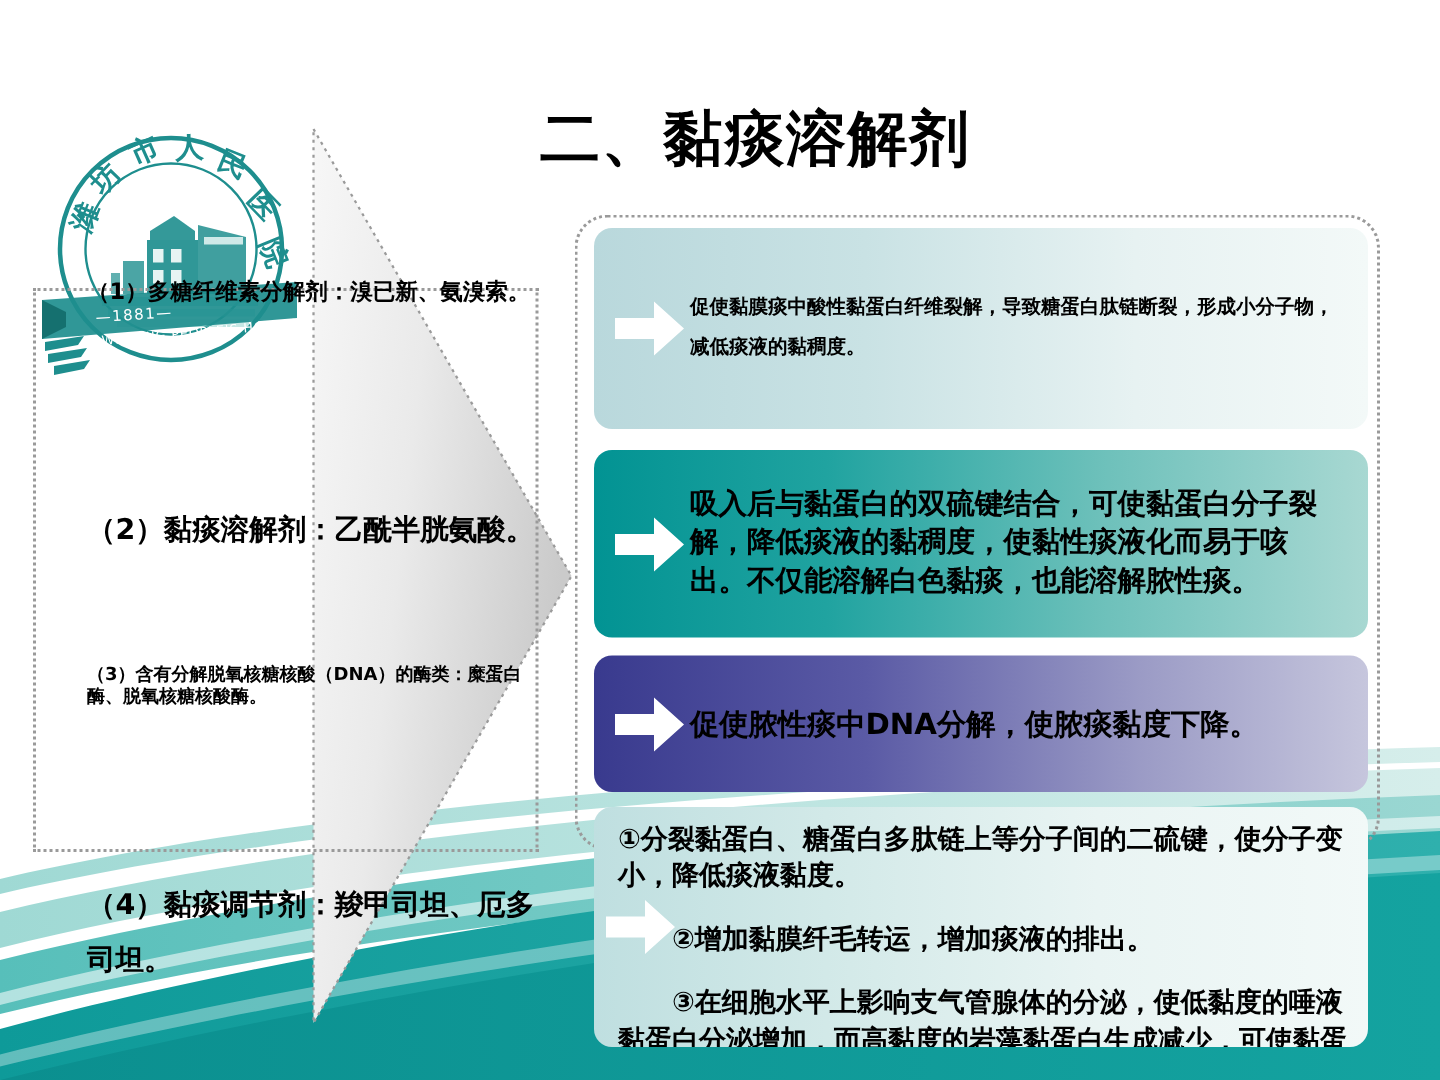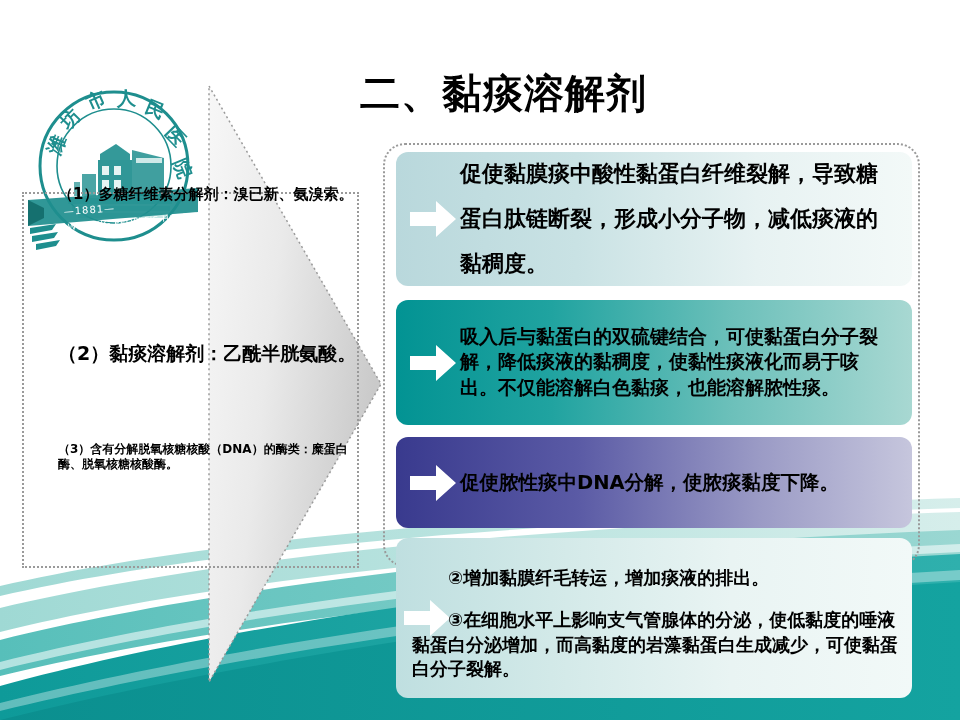--- a/index.html
+++ b/index.html
@@ -47,21 +47,21 @@
   }
 
   
   .card{position:absolute;border-radius:12px;box-sizing:border-box;overflow:hidden;}
   .card .arrow{position:absolute;left:14px;top:50%;transform:translateY(-50%);}
   .card .arrow svg{display:block;}
   .card .txt{position:absolute;left:64px;right:16px;color:#000;font-weight:700;}
 
   #card1{left:396px;top:152px;width:516px;height:134px;
     background:linear-gradient(90deg,#b9d8dc 0%,#c9e2e4 35%,#e7f2f2 70%,#f3f9f8 100%);}
-  #card1 .txt{top:50%;transform:translateY(-50%);font-size:22px;line-height:2.05;}
+  #card1 .txt{top:50%;transform:translateY(-50%);font-size:13px;line-height:2.05;}
 
   #card2{left:396px;top:300px;width:516px;height:125px;
     background:linear-gradient(90deg,#029393 0%,#20a3a0 30%,#6cc0ba 65%,#a8d8d2 100%);}
   #card2 .txt{top:50%;transform:translateY(-50%);font-size:19px;line-height:1.36;}
 
   #card3{left:396px;top:437px;width:516px;height:91px;
     background:linear-gradient(90deg,#393a8e 0%,#5a5aa5 35%,#9a9ac5 70%,#c6c6dd 100%);}
   #card3 .txt{top:50%;transform:translateY(-50%);font-size:19.5px;line-height:1.4;}
 
   #card4{left:396px;top:538px;width:516px;height:160px;
@@ -169,20 +169,21 @@
       </defs>
       <path d="M4 2 L176 300 L4 598 Z" fill="url(#cg)" stroke="#9a9a9a" stroke-width="1.5" stroke-dasharray="2 3"></path>
     </svg>
   </div>
 
   <div class="left-box"></div>
 
   <div class="li li-1">（1）多糖纤维素分解剂：溴已新、氨溴索。</div>
   <div class="li li-2">（2）黏痰溶解剂：乙酰半胱氨酸。</div>
   <div class="li li-3">（3）含有分解脱氧核糖核酸（DNA）的酶类：糜蛋白酶、脱氧核糖核酸酶。</div>
+  <div class="li li-4">（4）黏痰调节剂：羧甲司坦、厄多司坦。</div>
 
   <div class="right-box"></div>
 
   <div class="card" id="card1">
     <span class="arrow">
       <svg width="46" height="40" viewBox="0 0 46 40" xmlns="http://www.w3.org/2000/svg">
         <path d="M0 13 L26 13 L26 2 L46 20 L26 38 L26 27 L0 27 Z" fill="#ffffff"></path>
       </svg>
     </span>
     <div class="txt">促使黏膜痰中酸性黏蛋白纤维裂解，导致糖蛋白肽链断裂，形成小分子物，减低痰液的黏稠度。</div>
@@ -206,18 +207,19 @@
     <div class="txt">吸入后与黏蛋白的双硫键结合，可使黏蛋白分子裂解，降低痰液的黏稠度，使黏性痰液化而易于咳出。不仅能溶解白色黏痰，也能溶解脓性痰。</div>
   </div>
 
   <div class="card" id="card4">
     <span class="arrow">
       <svg width="46" height="40" viewBox="0 0 46 40" xmlns="http://www.w3.org/2000/svg">
         <path d="M0 13 L26 13 L26 2 L46 20 L26 38 L26 27 L0 27 Z" fill="#ffffff"></path>
       </svg>
     </span>
     <div class="txt">
+      <span>①分裂黏蛋白、糖蛋白多肽链上等分子间的二硫键，使分子变小，降低痰液黏度。</span>
       <span class="indent">②增加黏膜纤毛转运，增加痰液的排出。</span>
       <span class="indent">③在细胞水平上影响支气管腺体的分泌，使低黏度的唾液黏蛋白分泌增加，而高黏度的岩藻黏蛋白生成减少，可使黏蛋白分子裂解。</span>
     </div>
   </div>
 
 </div>
 
 </body></html>

